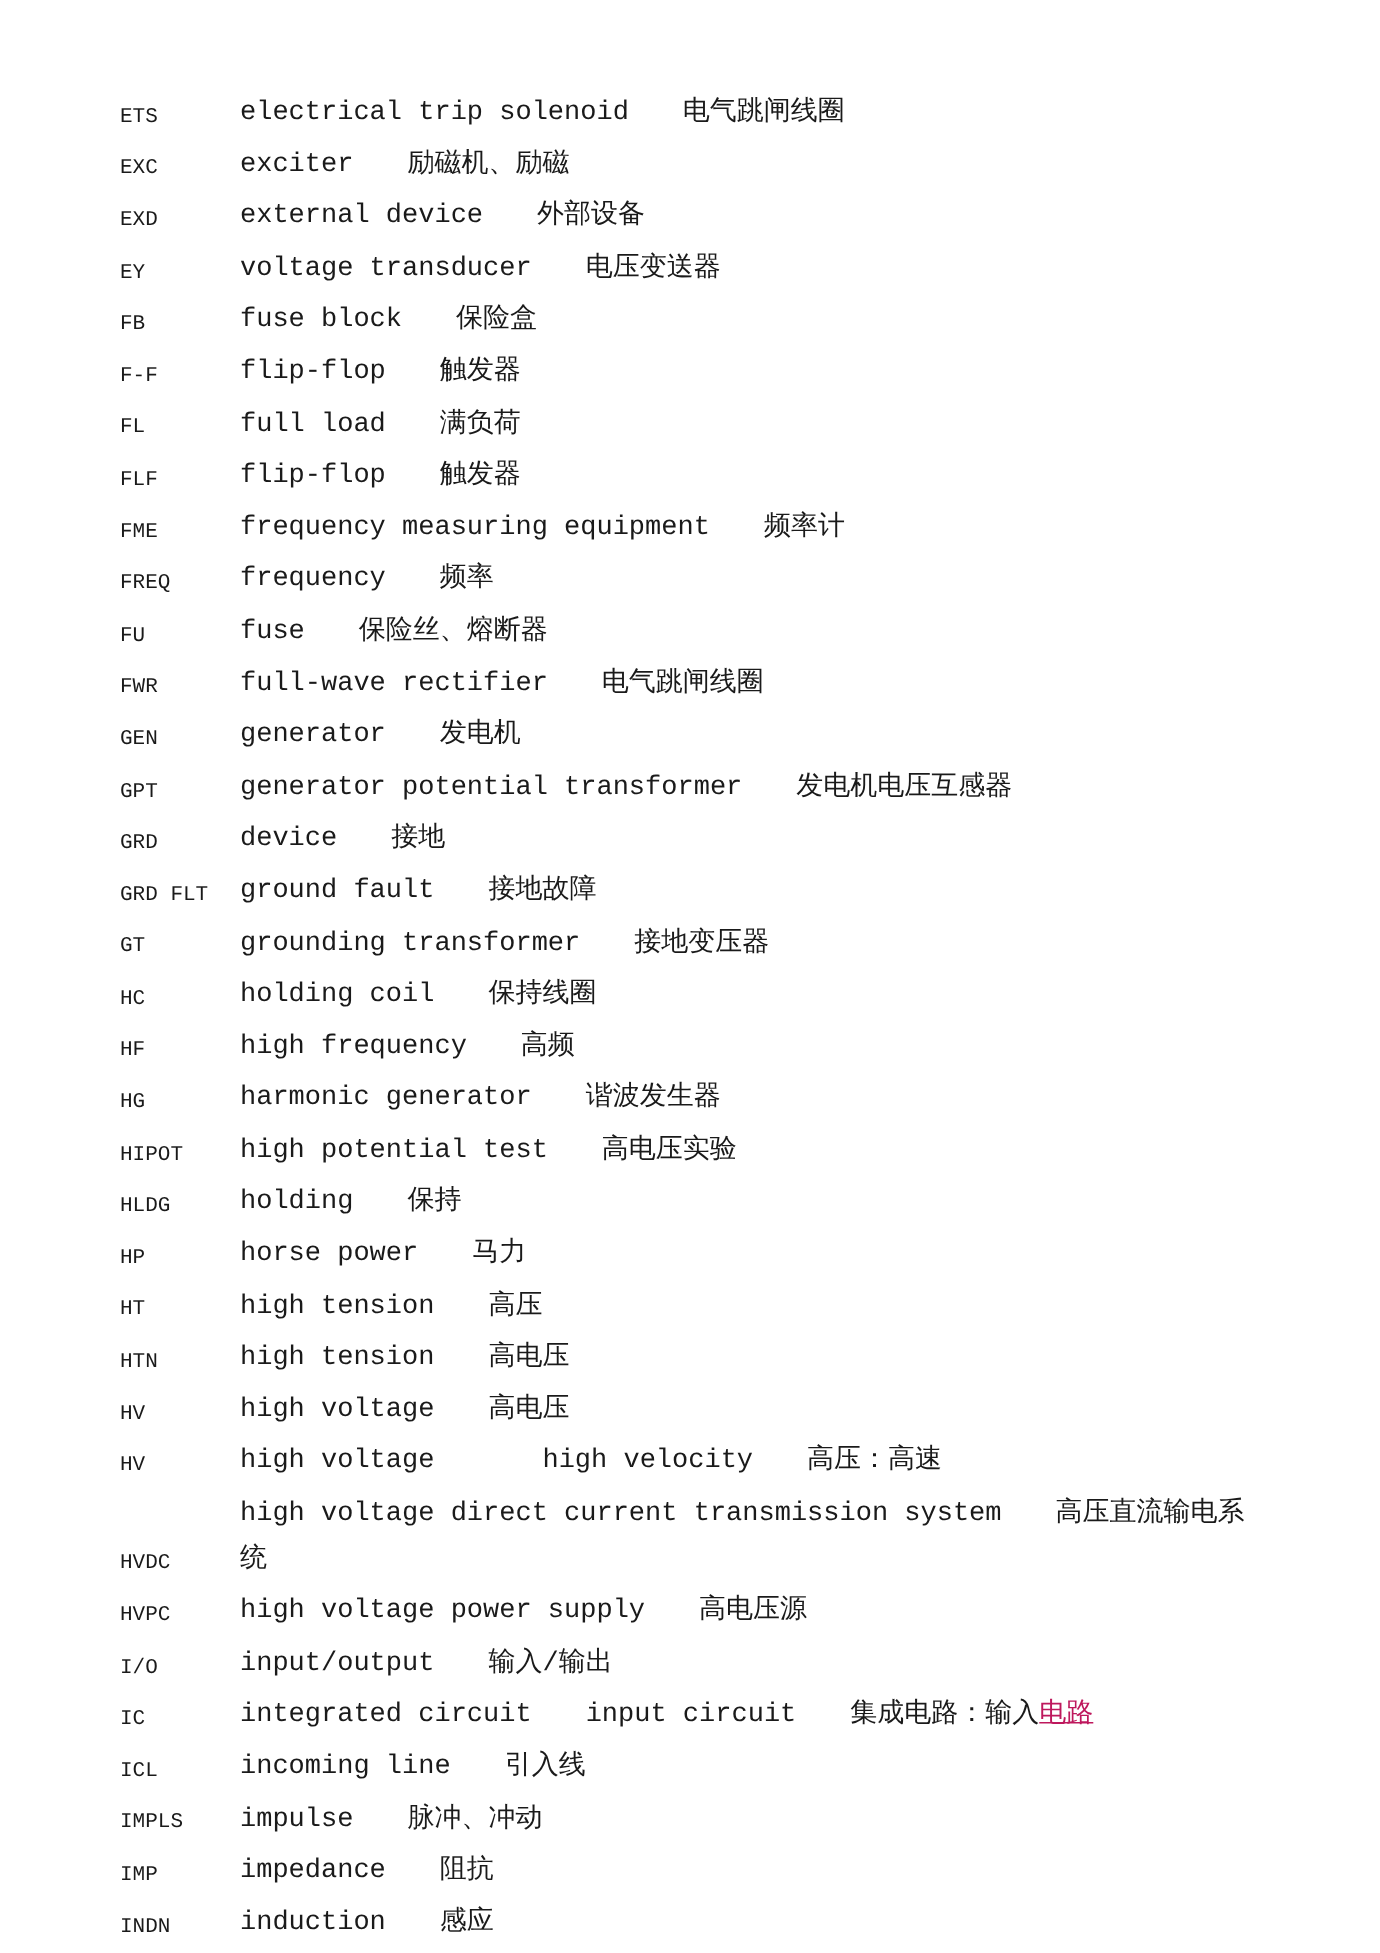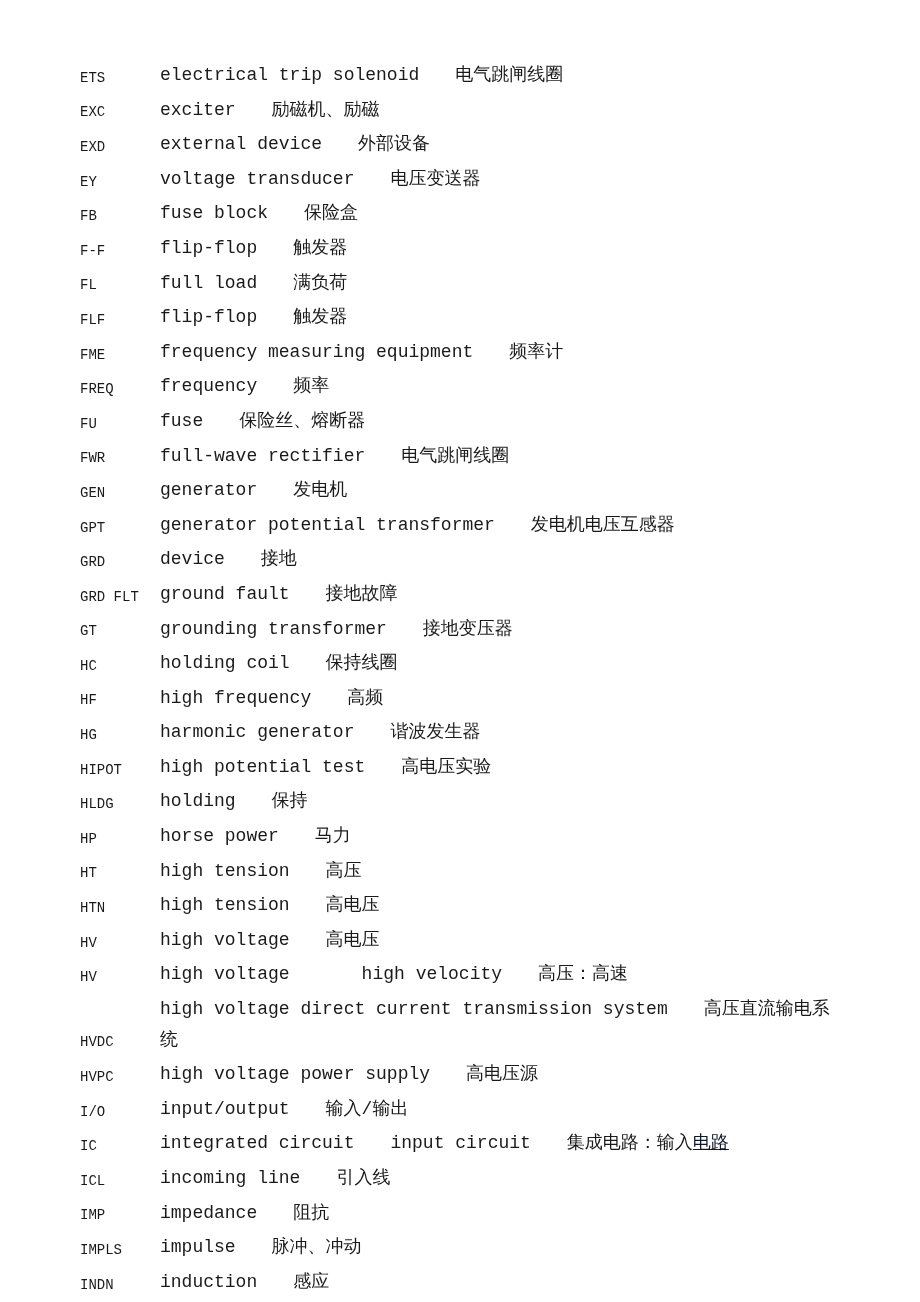--- a/index.html
+++ b/index.html
@@ -46,21 +46,21 @@
 
     .page-number {
       text-align: center;
       margin-top: 40px;
       font-family: 'Courier New', Courier, monospace;
       font-size: 14px;
       color: #1a1a1a;
     }
 
     a {
-      color: #0f172a;
+      color: #be185d;
       text-decoration: underline;
     }
   </style>
 </head>
 <body>
 
 <div class="content">
 
   <div id="entries-container">
   <div class="entry">
@@ -185,28 +185,28 @@
       </div>
       <div class="entry">
         <span class="abbr">IC</span>
         <span class="definition">integrated circuit　　input circuit　　集成电路：输入<a href="#">电路</a></span>
       </div>
       <div class="entry">
         <span class="abbr">ICL</span>
         <span class="definition">incoming line　　引入线</span>
       </div>
       <div class="entry">
+        <span class="abbr">IMPLS</span>
+        <span class="definition">impulse　　脉冲、冲动</span>
+      </div>
+      <div class="entry">
         <span class="abbr">IMP</span>
         <span class="definition">impedance　　阻抗</span>
       </div>
       <div class="entry">
-        <span class="abbr">IMPLS</span>
-        <span class="definition">impulse　　脉冲、冲动</span>
-      </div>
-      <div class="entry">
         <span class="abbr">INDN</span>
         <span class="definition">induction　　感应</span>
       </div>
       <div class="entry">
         <span class="abbr">INIT</span>
         <span class="definition">initial　　启动、励磁</span>
       </div>
     </div>
 
   <div class="page-number">4</div>

